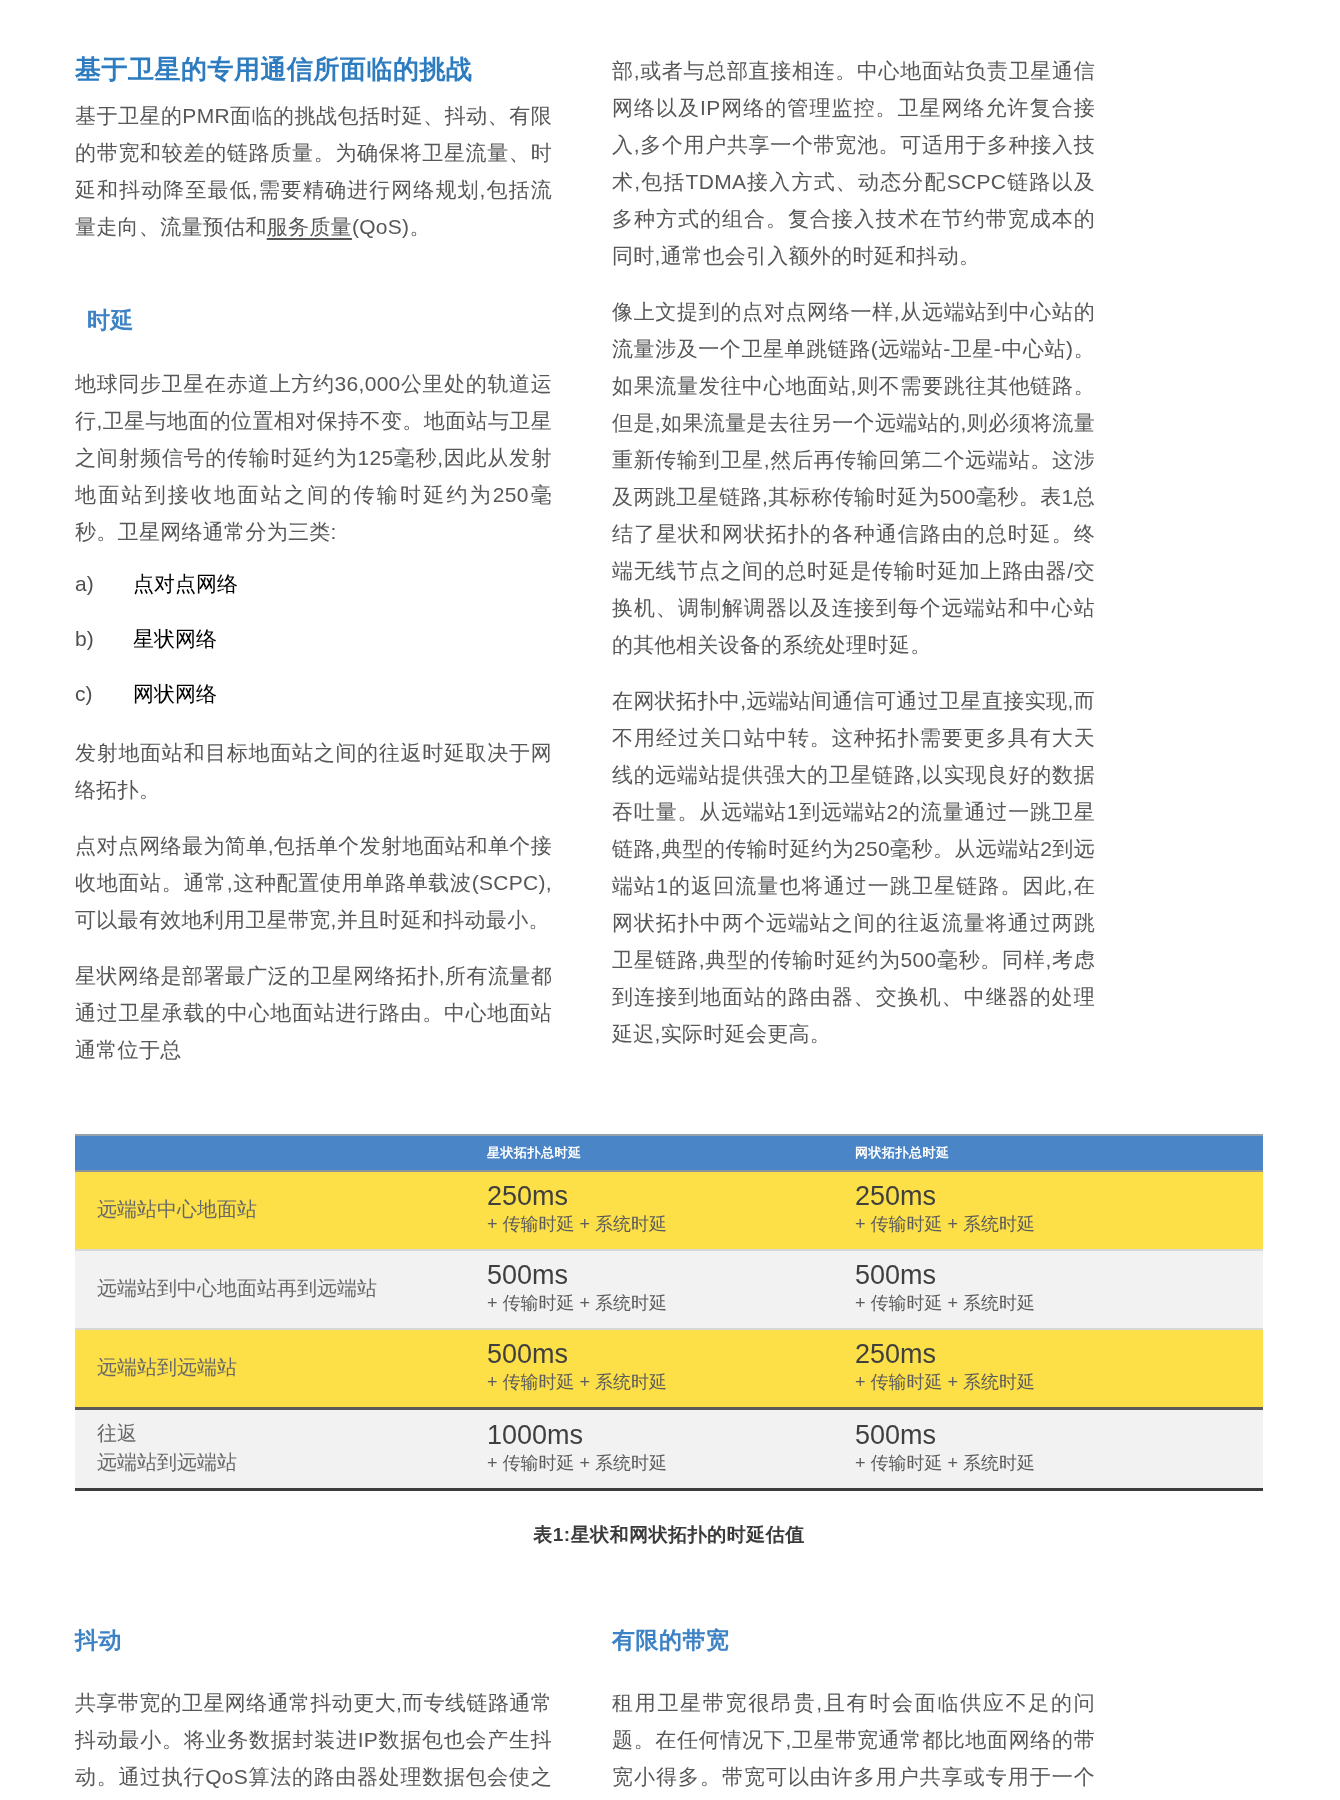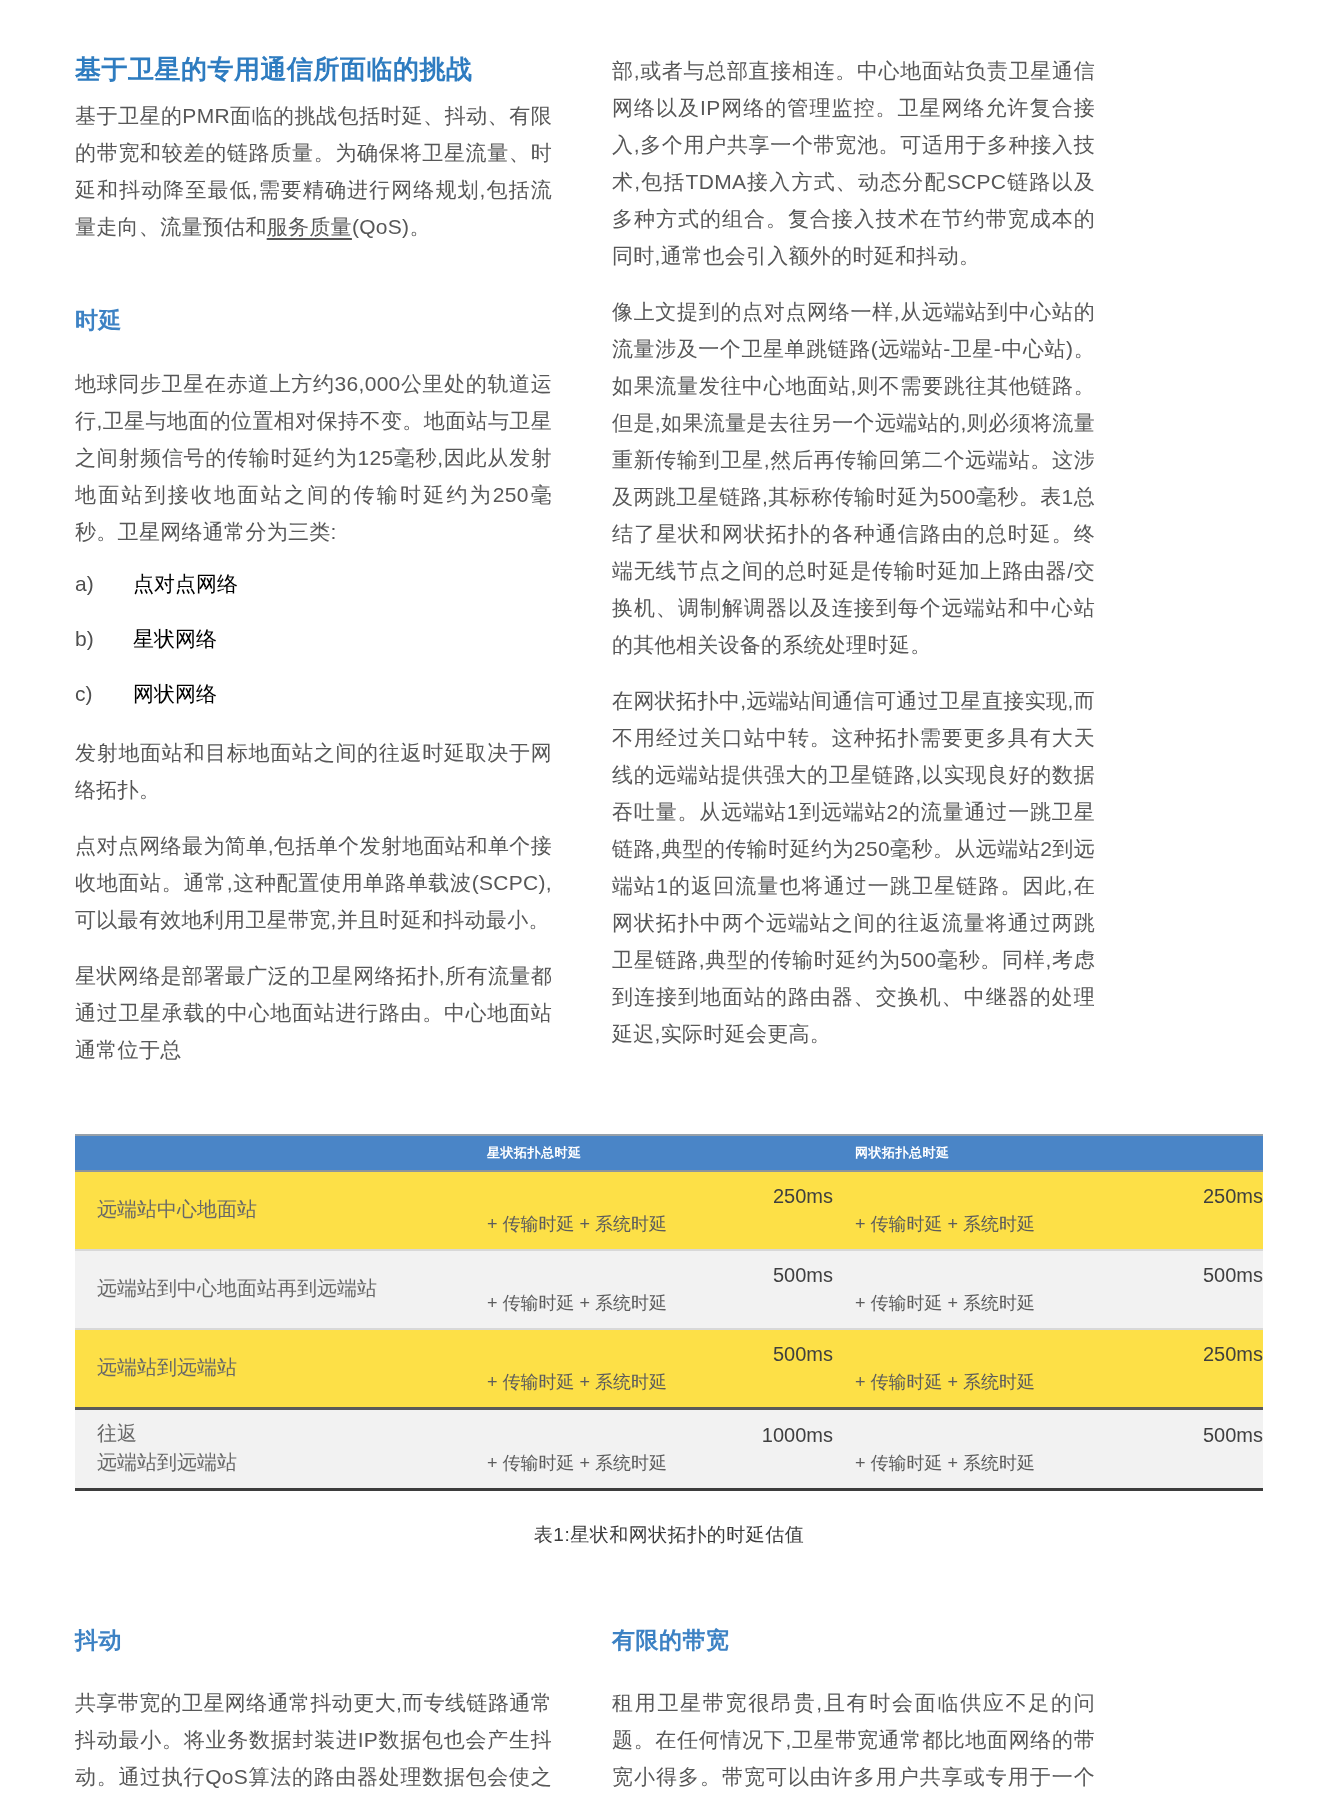--- a/index.html
+++ b/index.html
@@ -12,21 +12,21 @@
   .content { padding:52px 0 0 75px; }
   .cols { display:flex; }
   .col-l { width:477px; margin-right:60px; }
   .col-r { width:483px; }
 
   h1.doc-title {
     margin:0 0 11px; font-size:26px; line-height:34px; font-weight:bold;
     color:#2e7cc0; letter-spacing:0.5px;
   }
   h2.sub {
-    margin:60px 0 30px; font-size:23px; line-height:30px; font-weight:bold;
+    margin:60px 12px 30px; font-size:23px; line-height:30px; font-weight:bold;
     color:#3d82c4; letter-spacing:0.5px;
   }
   .cols.bottom h2.sub { margin:0 0 29px; }
 
   p.body {
     margin:0 0 19px; font-size:21px; line-height:37px; text-align:justify;
     color:#575757; letter-spacing:0.3px;
   }
   p.body.last { margin-bottom:0; }
   .qos-link { text-decoration:underline; text-underline-offset:4px; }
@@ -51,26 +51,26 @@
   table.delay-table tbody td {
     padding:9px 0 11px 22px; vertical-align:middle; height:50px;
   }
   table.delay-table tbody tr.odd  { background:#fde047; }
   table.delay-table tbody tr.even { background:#f2f2f2; }
   table.delay-table tbody tr { border-top:2px solid #d8d8d8; }
   table.delay-table tbody tr.r1 { border-top:none; }
   table.delay-table tbody tr.r4 { border-top:3px solid #5a5a5a; border-bottom:3px solid #3d3d3d; }
   .row-label { font-size:20px; line-height:29px; color:#686868; }
   .row-label .lbl2:empty { display:none; }
-  .cell-val { font-size:20px; line-height:30px; color:#3f3f3f;text-align:right; }
+  .cell-val { font-size:27px; line-height:30px; color:#3f3f3f; }
   .cell-sub { font-size:18px; line-height:27px; color:#5c5c5c; }
 
   .tbl-caption {
     width:1188px; margin-top:31px; text-align:center;
-    font-size:19px; font-weight:normal; color:#3b3b3b; letter-spacing:0.5px;
+    font-size:19px; font-weight:bold; color:#3b3b3b; letter-spacing:0.5px;
   }
   .cols.bottom { margin-top:77px; }
 </style>
 </head>
 <body>
 
 <div class="page">
   <div class="content">
 
     <div class="cols">

